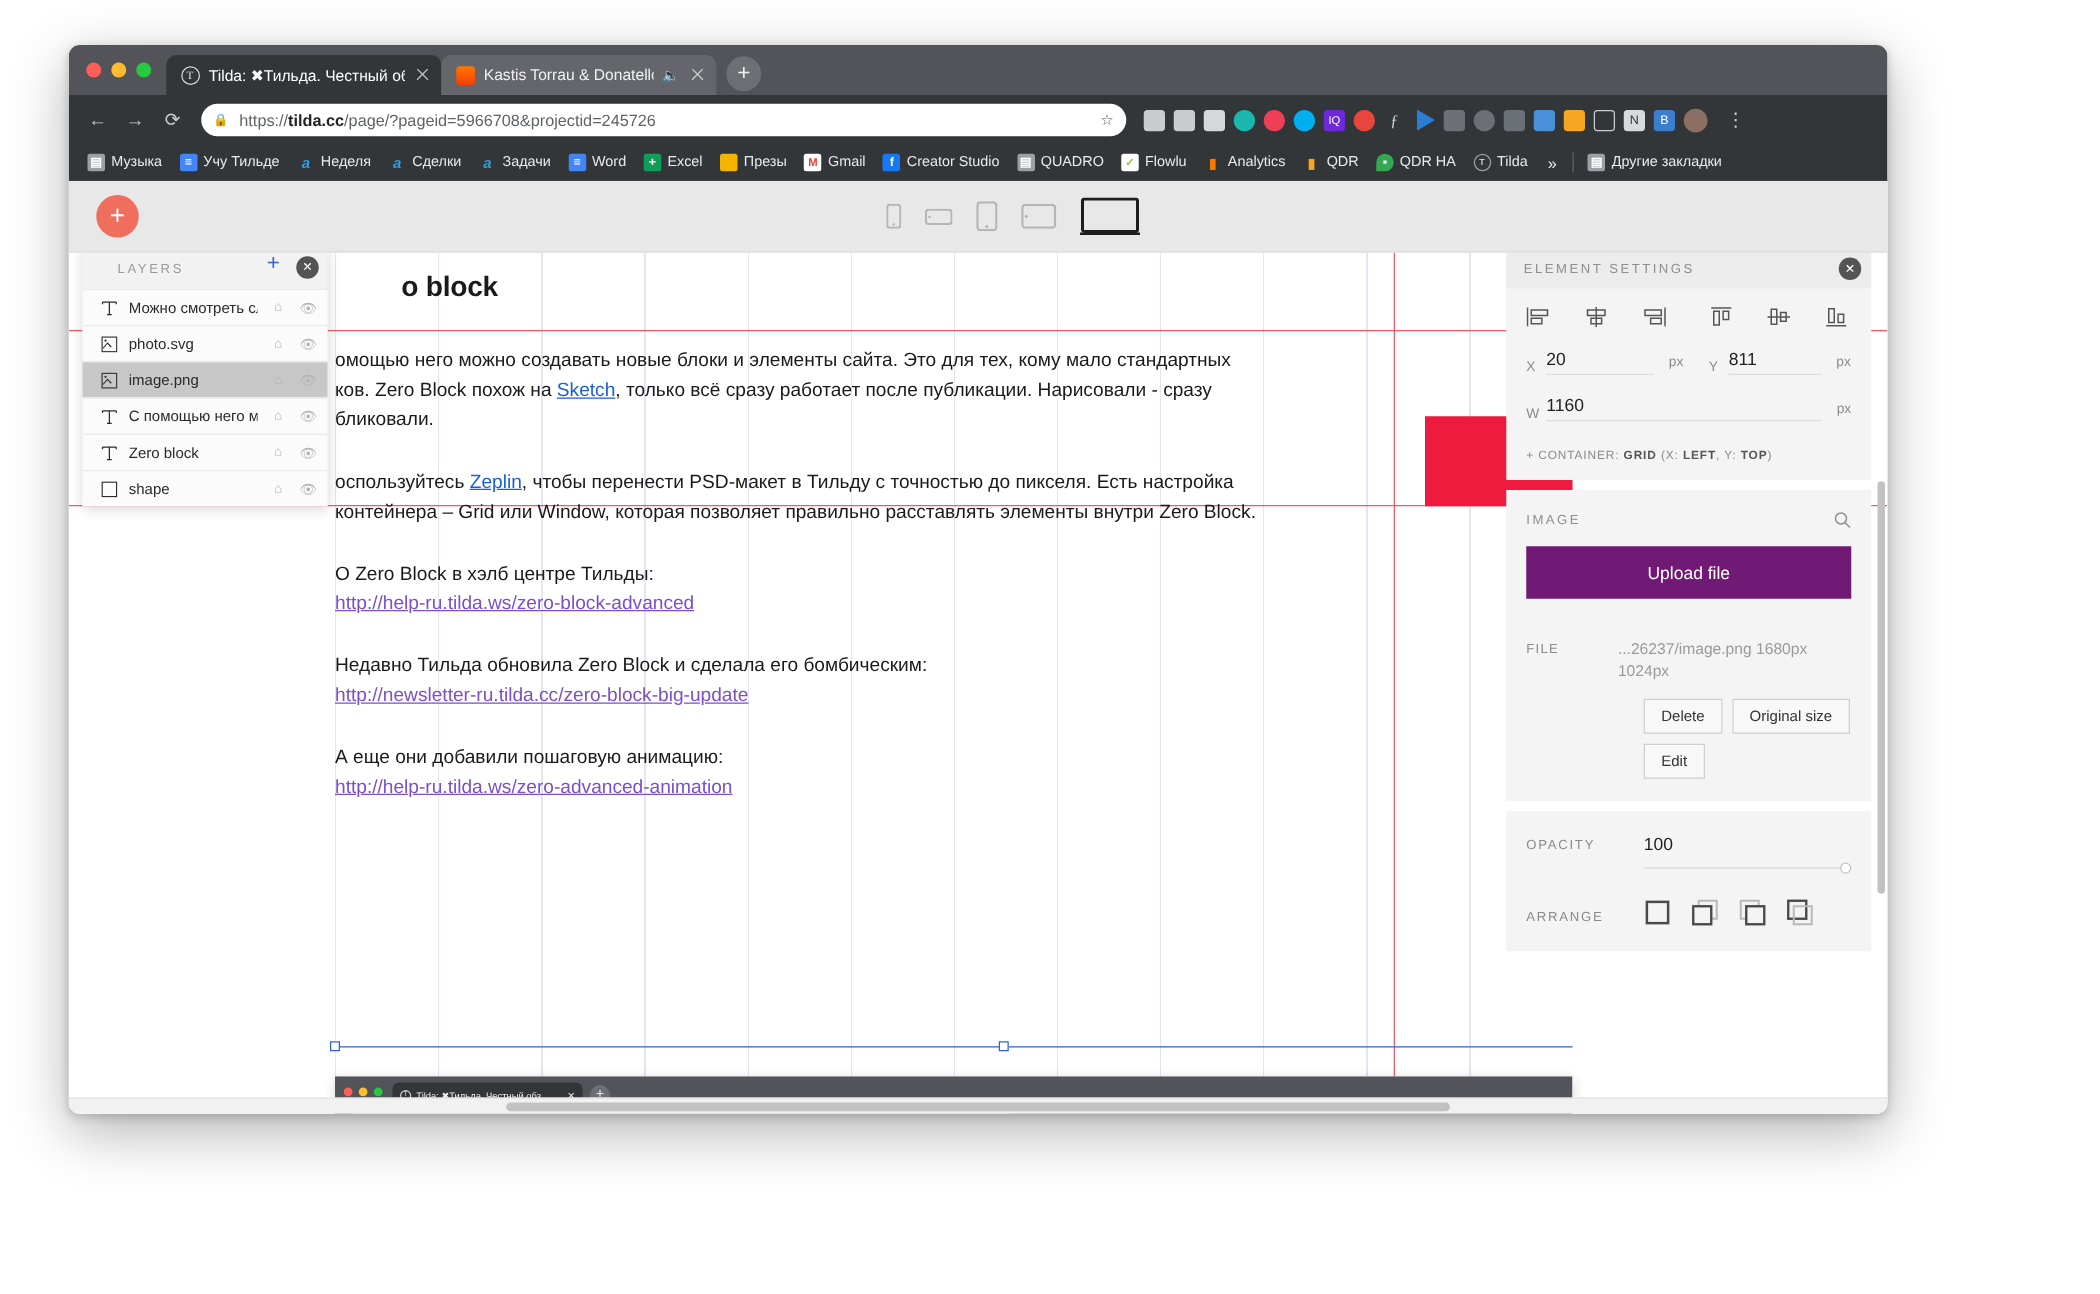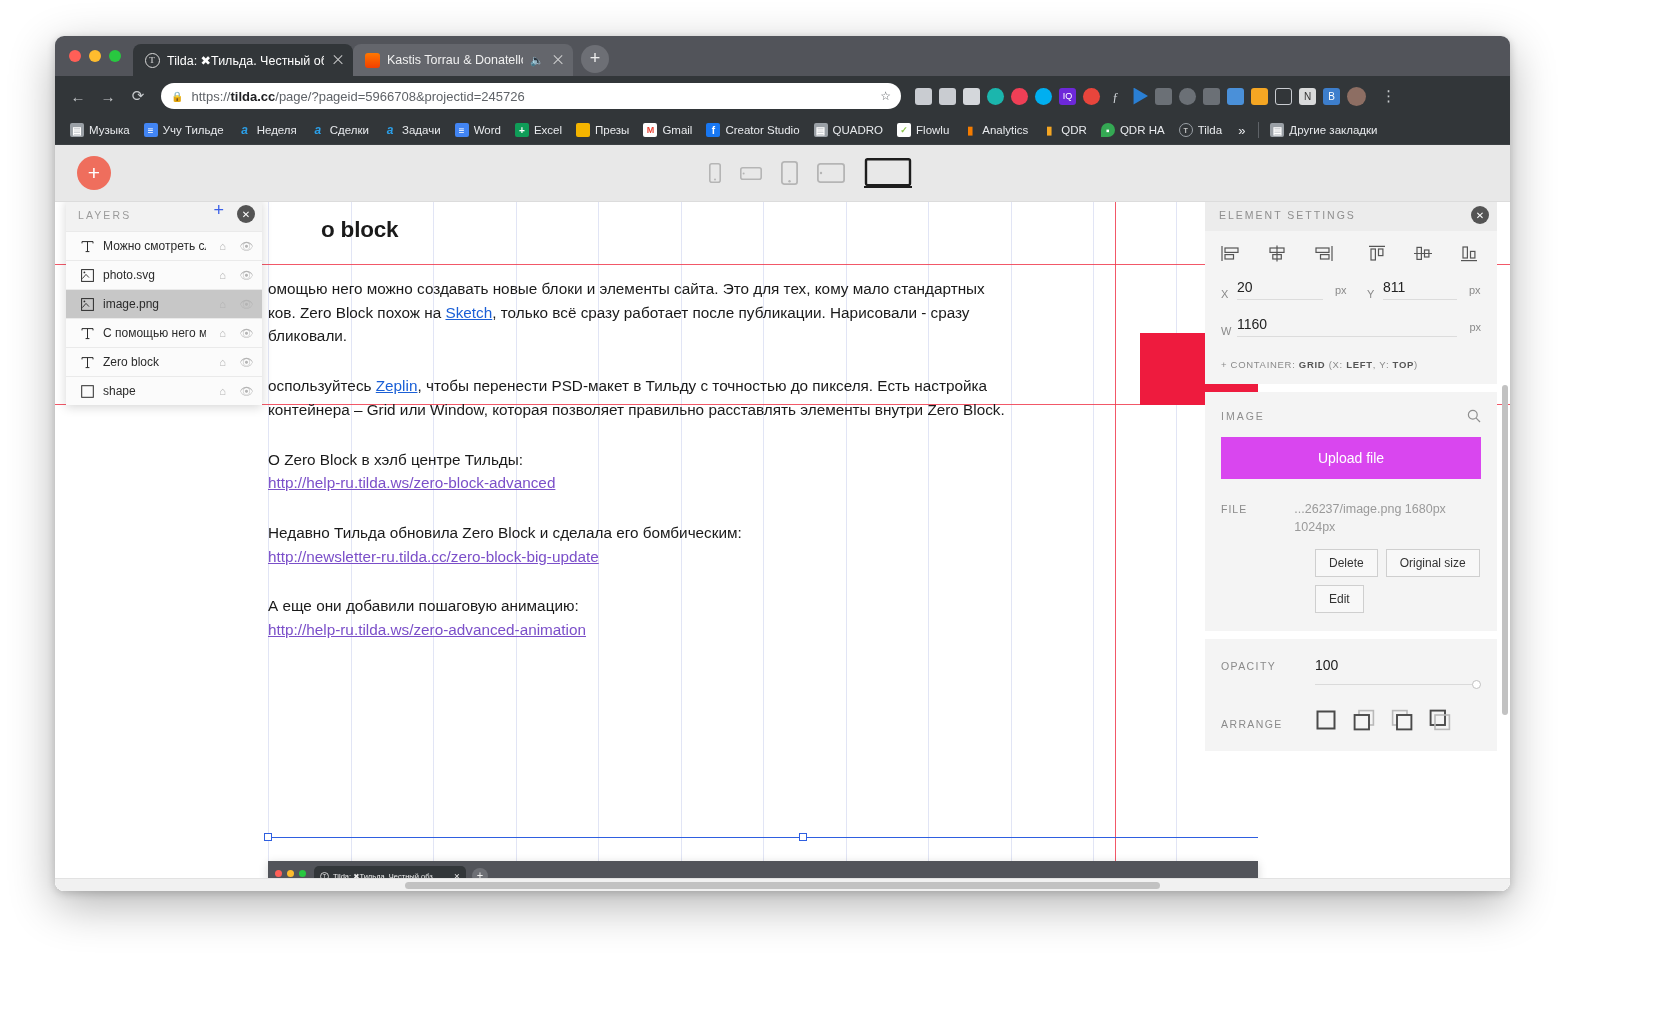--- a/index.html
+++ b/index.html
@@ -201,21 +201,21 @@
   .n-omnibox { flex: 0 0 535px; height: 15px; background: #fff; border-radius: 8px; display: flex; align-items: center; padding: 0 7px; font-size: 7.5px; color: #5f6368; margin-left: 3px; }
 
   
   #layers-panel {
     position: absolute; left: 11px; top: 54px; width: 196px;
     background: #f2f2f2;
     box-shadow: 0 2px 10px rgba(0,0,0,.17);
     z-index: 30;
   }
   .lp-head { height: 32px; display: flex; align-items: center; padding: 0 12px; position: relative; }
-  .lp-title { font-size: 10.5px; letter-spacing: 2.1px; color: #9a9a9a; }
+  .lp-title { font-size: 10.5px; letter-spacing: 2.1px; color: #9a9a9a; margin-left: 16px; }
   .lp-plus { position: absolute; right: 38px; top: 1px; color: #3a5fe8; font-size: 18px; font-weight: 300; }
   .lp-close {
     position: absolute; right: 7px; top: 6px;
     width: 18px; height: 18px; border-radius: 50%;
     background: #545454; color: #fff; font-size: 10px;
     display: flex; align-items: center; justify-content: center;
   }
   .lp-row {
     height: 29px; display: flex; align-items: center;
     padding: 0 8px 0 14px; gap: 9px;
@@ -249,25 +249,25 @@
   .coordrow { display: flex; align-items: flex-end; gap: 0; margin-bottom: 16px; }
   .clabel { width: 16px; font-size: 11px; color: #8a8a8a; }
   .cfield { border-bottom: 1px solid #dcdcdc; padding-bottom: 4px; font-size: 14px; color: #222; }
   .cunit { font-size: 11px; color: #8a8a8a; padding-bottom: 4px; }
   .sp-container { font-size: 9.5px; letter-spacing: .7px; color: #8a8a8a; padding: 0 16px 14px 16px; }
   .sp-container b { color: #555; }
 
   .sp-sect-title { font-size: 10.5px; letter-spacing: 2px; color: #8e8e8e; padding: 17px 16px 0 16px; display: flex; justify-content: space-between; align-items: center; }
   .upload {
     margin: 14px 16px 0 16px; height: 42px;
-    background: #d946ef; color: #fff;
+    background: #701a75; color: #fff;
     display: flex; align-items: center; justify-content: center;
     font-size: 14px;
   }
-  .filerow { display: flex; padding: 22px 16px 0 16px; }
+  .filerow { display: flex; padding: 32px 16px 0 16px; }
   .filelabel { width: 77px; font-size: 10.5px; letter-spacing: 1px; color: #8a8a8a; padding-top: 2px; }
   .filetext { flex: 1 1 auto; font-size: 12.5px; color: #9a9a9a; line-height: 1.42; }
   .btnrow { display: flex; gap: 8px; padding: 12px 16px 0 110px; flex-wrap: wrap; }
   .sbtn { border: 1px solid #cfcfcf; background: #f8f8f8; font-size: 12px; color: #333; padding: 6px 13px; }
   .sp-pad-b { padding-bottom: 18px; }
 
   .sliderrow { padding: 18px 16px 6px 16px; display: flex; align-items: flex-start; }
   .slabel { width: 94px; font-size: 10.5px; letter-spacing: 1.4px; color: #8a8a8a; padding-top: 3px; }
   .sright { flex: 1 1 auto; }
   .sval { font-size: 14px; color: #222; margin-bottom: 7px; }

